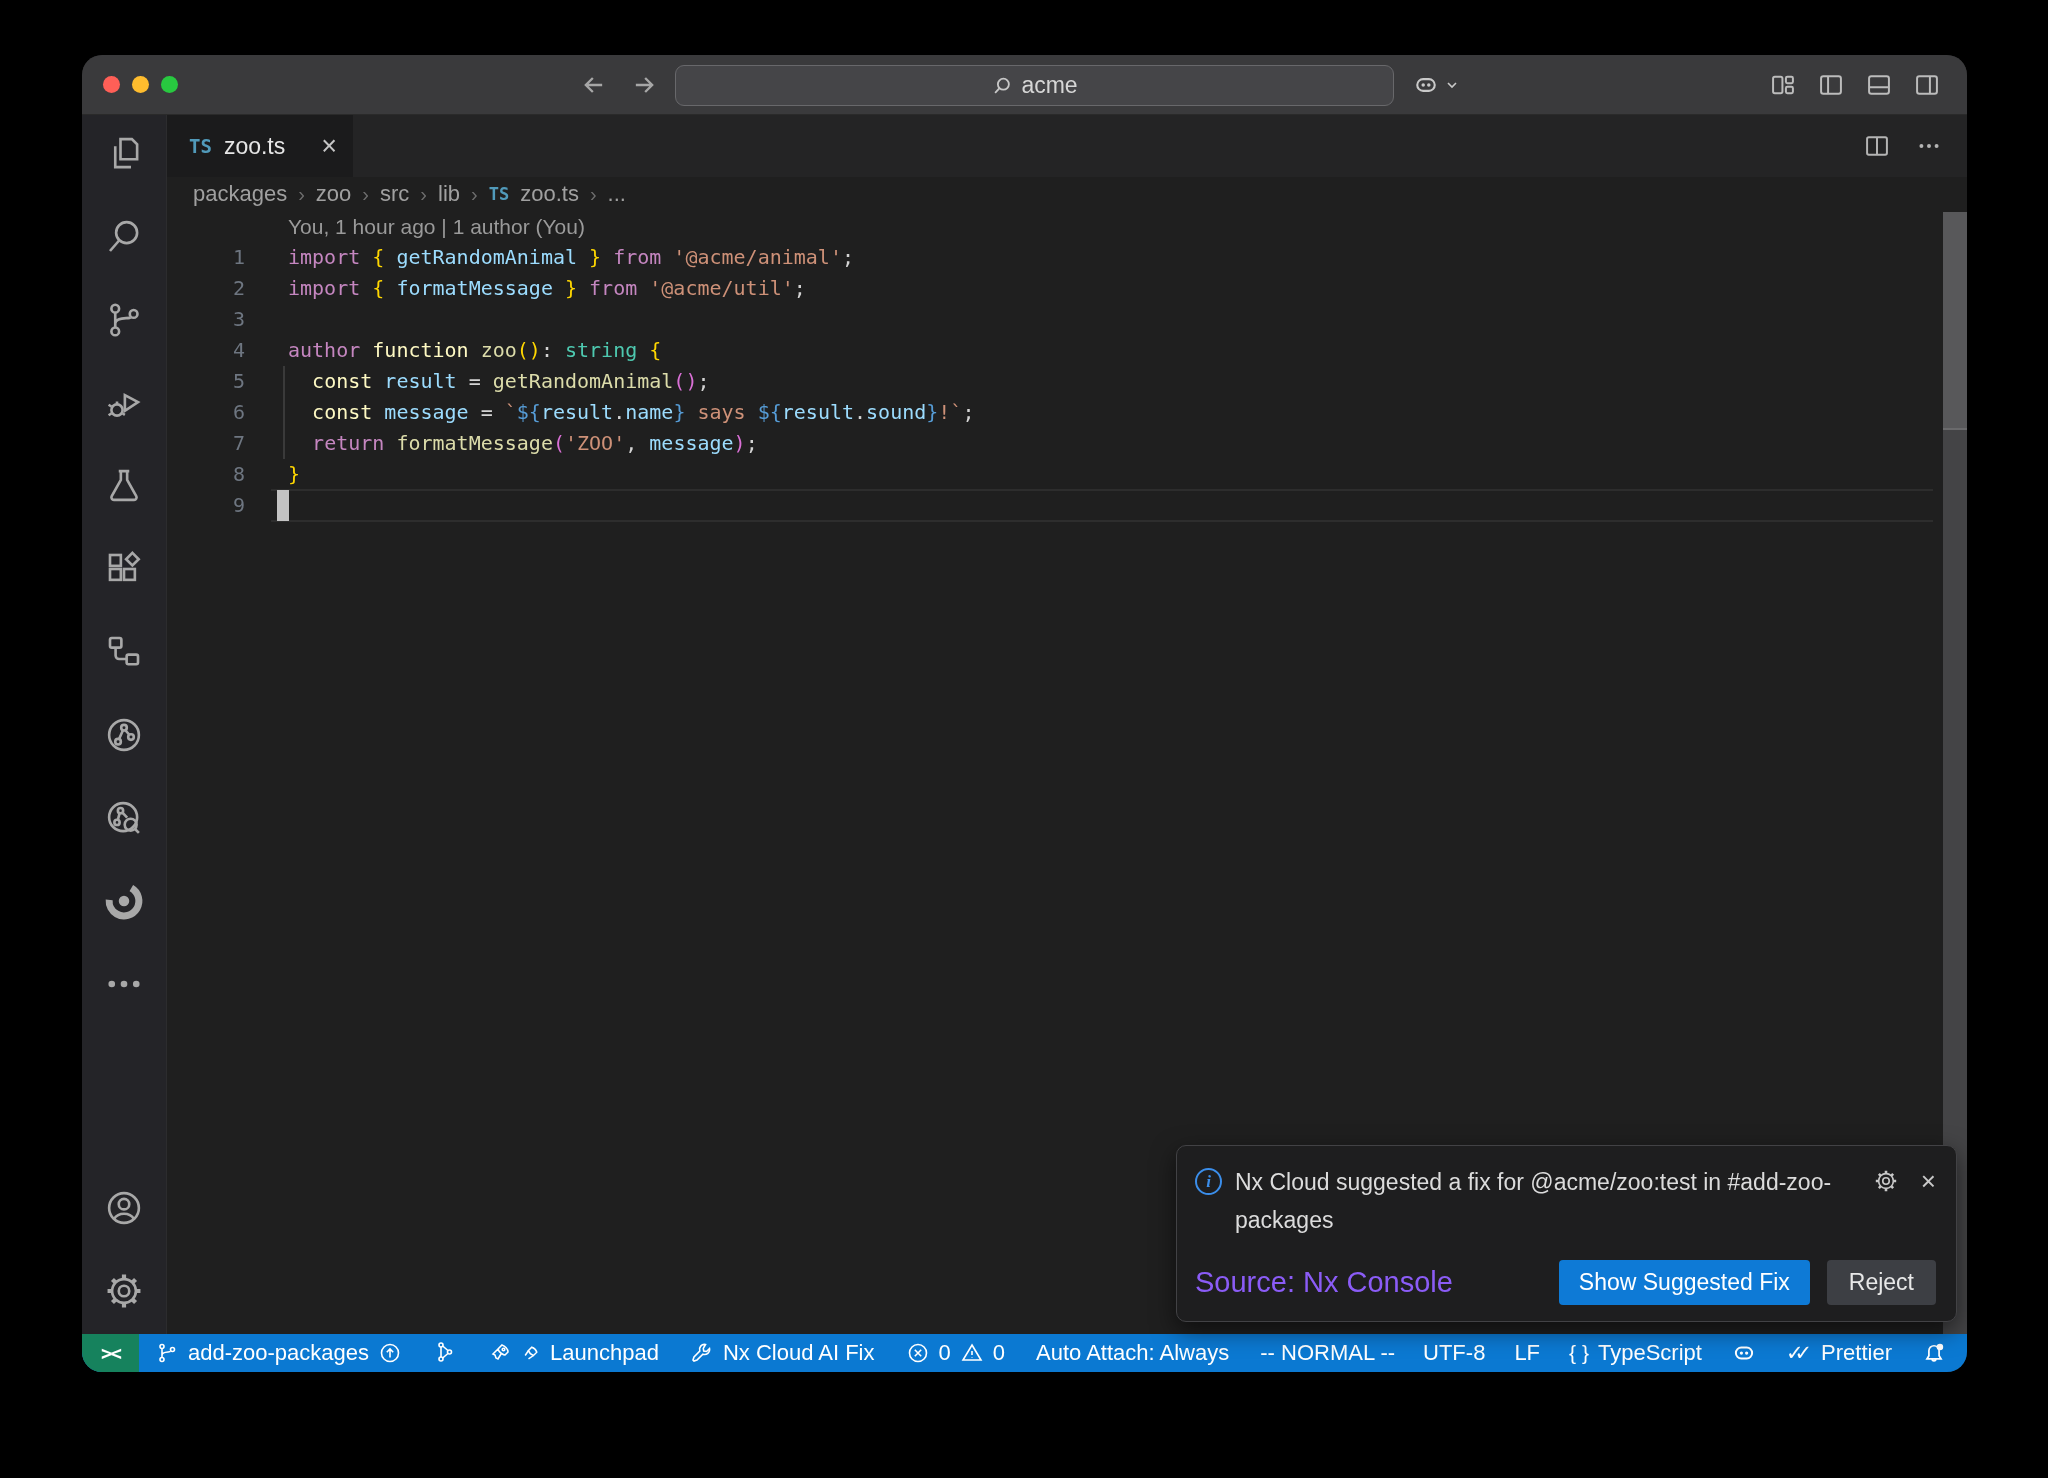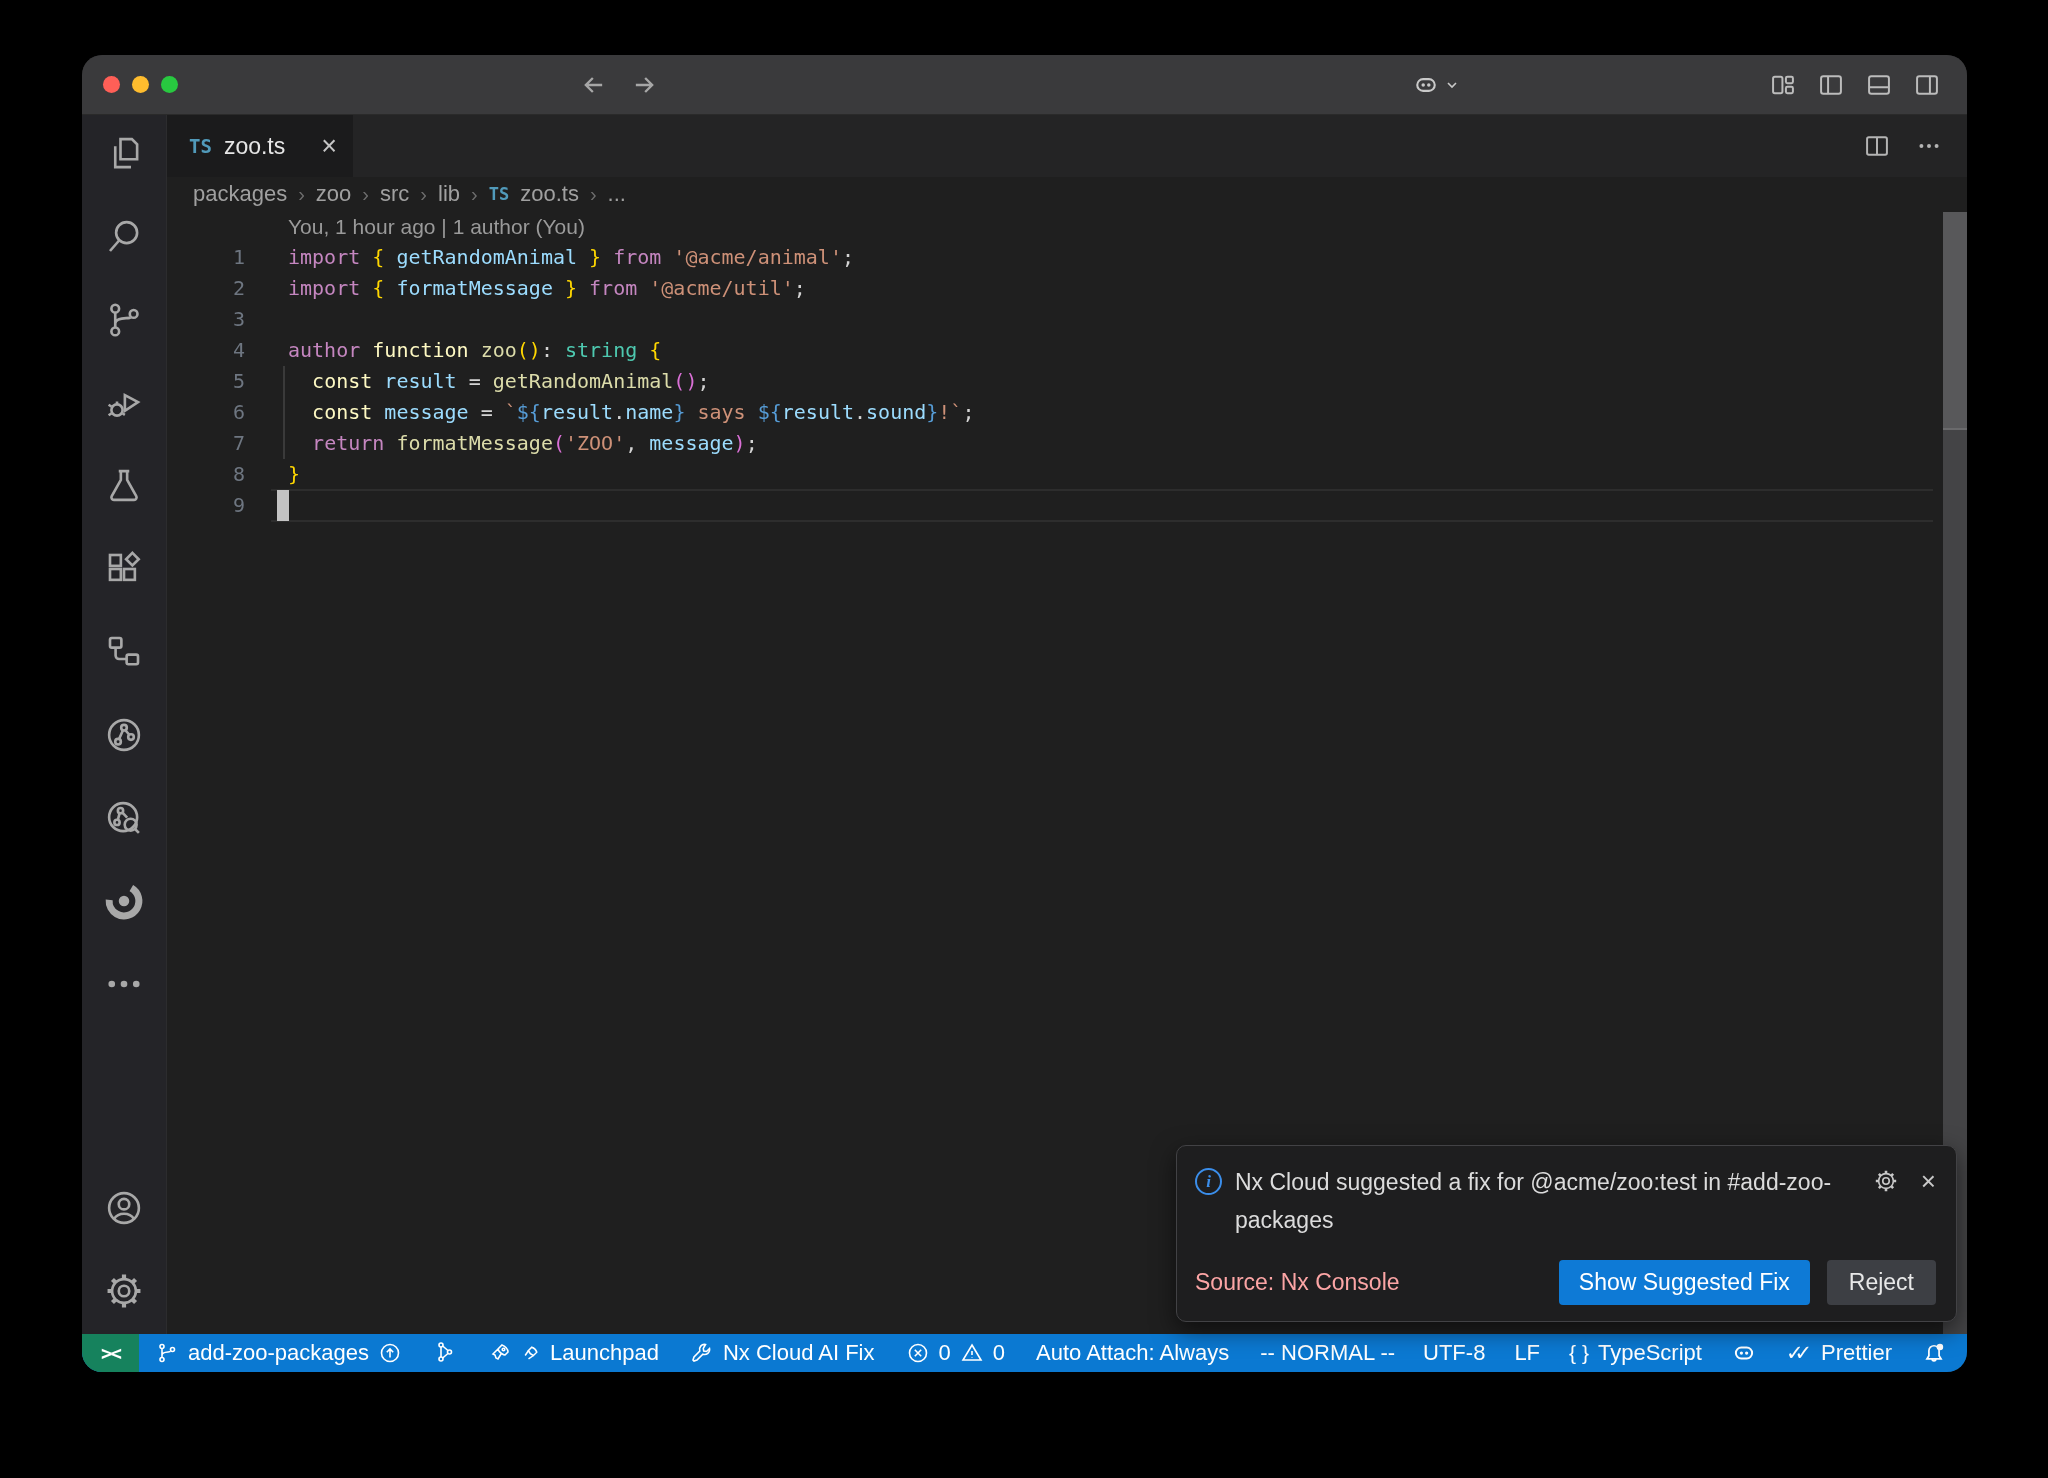--- a/index.html
+++ b/index.html
@@ -79,21 +79,21 @@
     border:1px solid #424245; border-radius:10px; box-shadow:0 8px 24px rgba(0,0,0,.55); z-index:20;
     padding:17px 20px 16px 18px; }
   .toast-row1 { display:flex; align-items:flex-start; gap:13px; }
   .toast-msg { width:608px; color:#dcdcdc; font-size:23px; line-height:38px; }
   .info-icon { width:27px; height:27px; border:2px solid #3b8eea; border-radius:50%; color:#3b8eea;
     display:flex; align-items:center; justify-content:center; font-size:17px; font-style:italic;
     font-family:"Liberation Serif", serif; flex:0 0 27px; margin-top:5px; font-weight:bold; }
   .toast-icons { margin-left:auto; display:flex; gap:22px; align-items:center; color:#c8c8c8; margin-top:5px; }
   .toast-x { font-size:26px; line-height:1; cursor:pointer; }
   .toast-bottom { position:absolute; left:18px; right:20px; bottom:16px; display:flex; align-items:center; }
-  .toast-src { color:#fca5a5; font-size:23px; }
+  .toast-src { color:#8b5cf6; font-size:29px; }
   .btn { height:45px; border-radius:4px; display:flex; align-items:center; justify-content:center;
     font-size:23px; cursor:pointer; }
   .btn-primary { background:#0e7ad6; color:#fff; padding:16px 20px; margin-left:auto; }
   .btn-secondary { background:#3d3f44; color:#e8e8e8; padding:0 22px; margin-left:17px; }
 
   svg { display:block; }
 </style>
 </head>
 <body>
 
@@ -110,20 +110,29 @@
         <span>
           <svg width="28" height="28" viewBox="0 0 24 24" fill="none" stroke="currentColor" stroke-width="2">
               <path d="M19 12H6M11 6l-6 6 6 6"></path>
             </svg>
         </span>
         <span>
           <svg width="28" height="28" viewBox="0 0 24 24" fill="none" stroke="currentColor" stroke-width="2">
               <path d="M5 12h13M13 6l6 6-6 6"></path>
             </svg>
         </span>
+      </div>
+      <div class="searchbox">
+        <span>
+          <svg width="22" height="22" viewBox="0 0 24 24" fill="none" stroke="#c7c7c7" stroke-width="2">
+              <circle cx="13.5" cy="10" r="6"></circle>
+              <path d="M4.5 19.5l4.8-5.2"></path>
+            </svg>
+        </span>
+        <span>acme</span>
       </div>
       <div class="copilot-title">
         <span>
           <svg width="28" height="28" viewBox="0 0 24 24" fill="none" stroke="currentColor" stroke-width="1.8">
               <rect x="4.5" y="7" width="15" height="10" rx="5"></rect>
               <circle cx="9.6" cy="12" r="1.5" fill="currentColor" stroke="none"></circle>
               <circle cx="14.4" cy="12" r="1.5" fill="currentColor" stroke="none"></circle>
             </svg>
         </span>
         <span>

